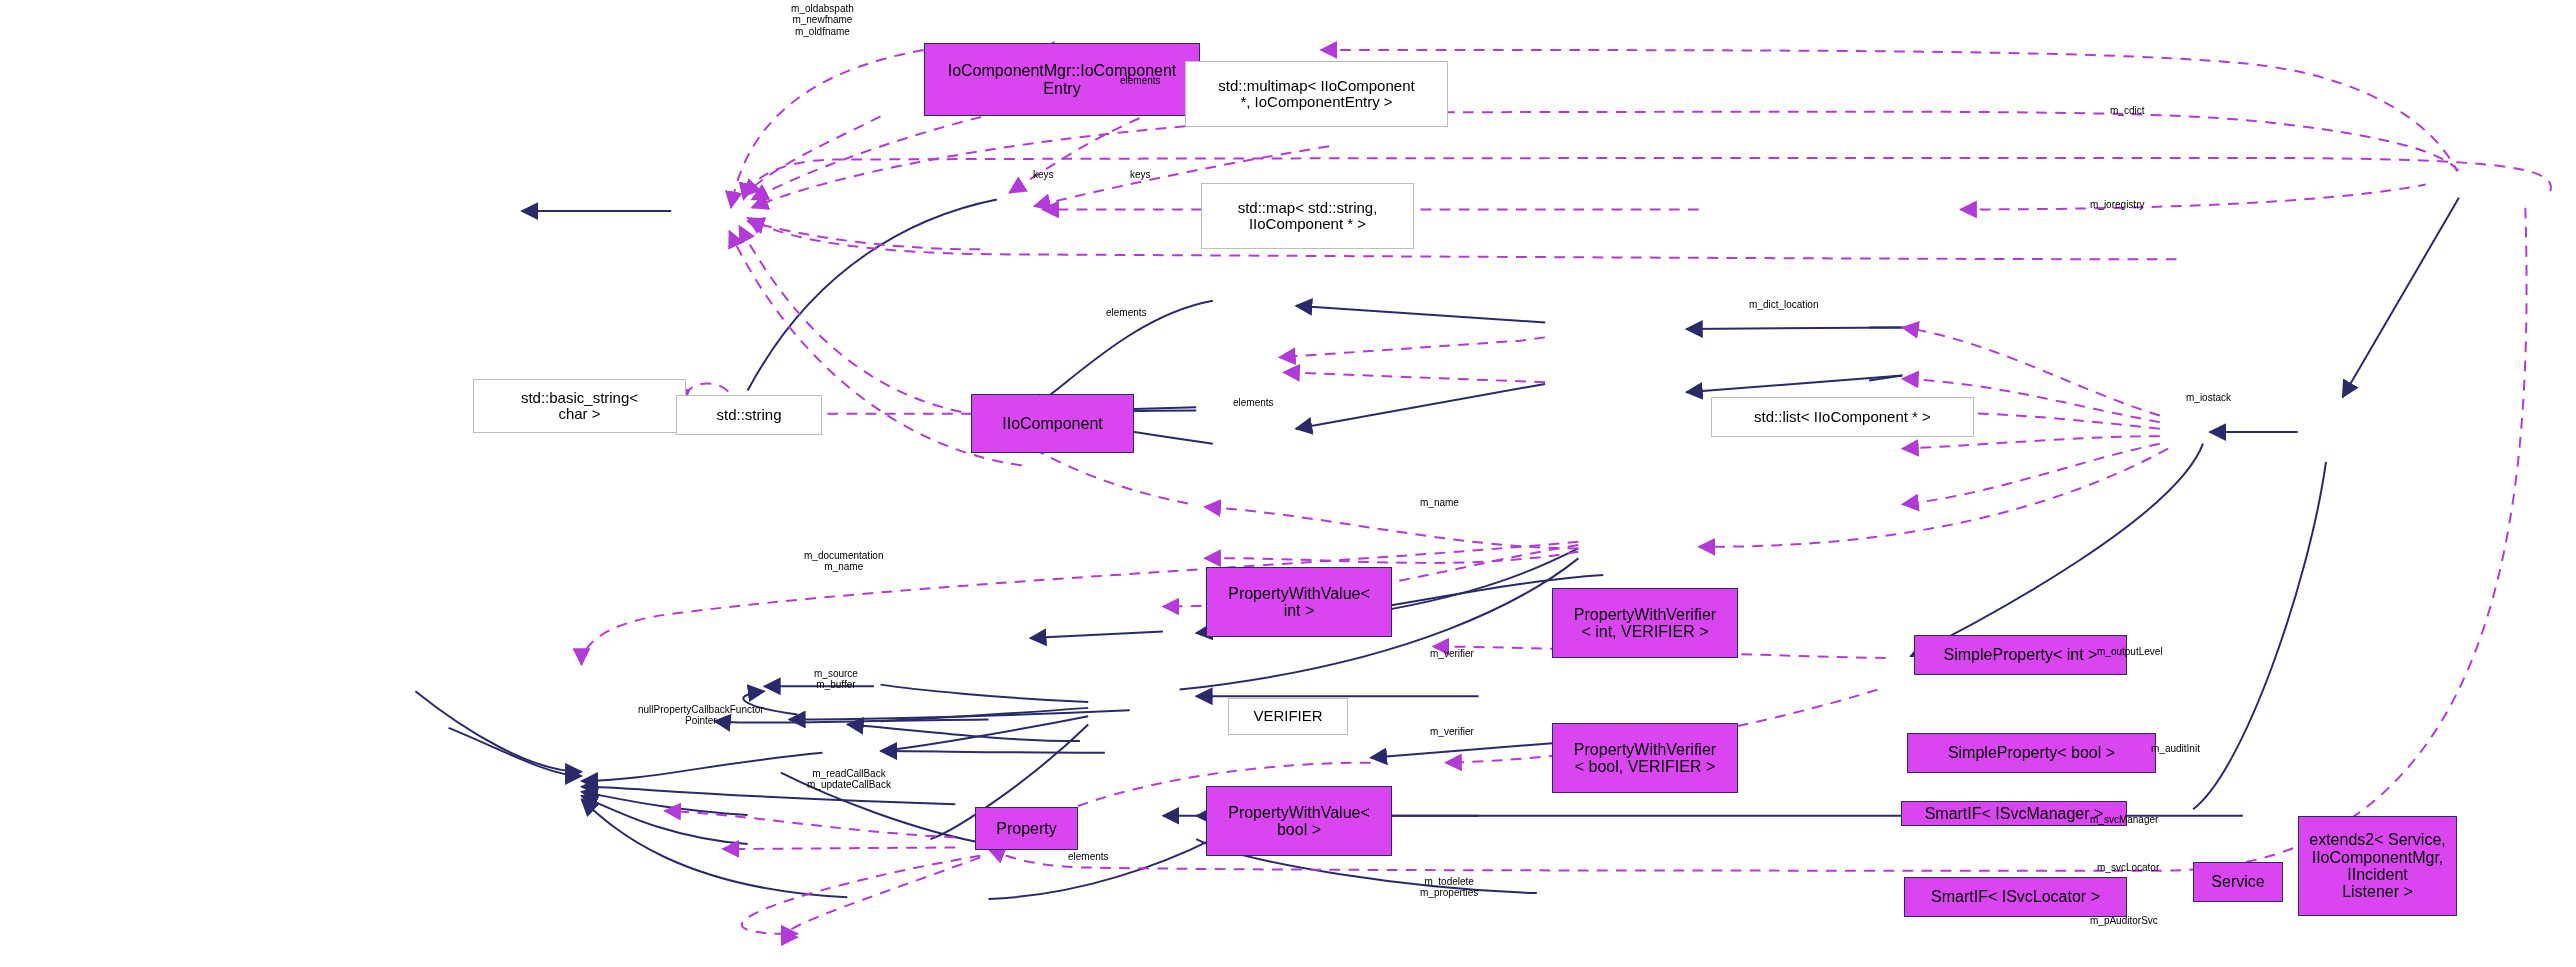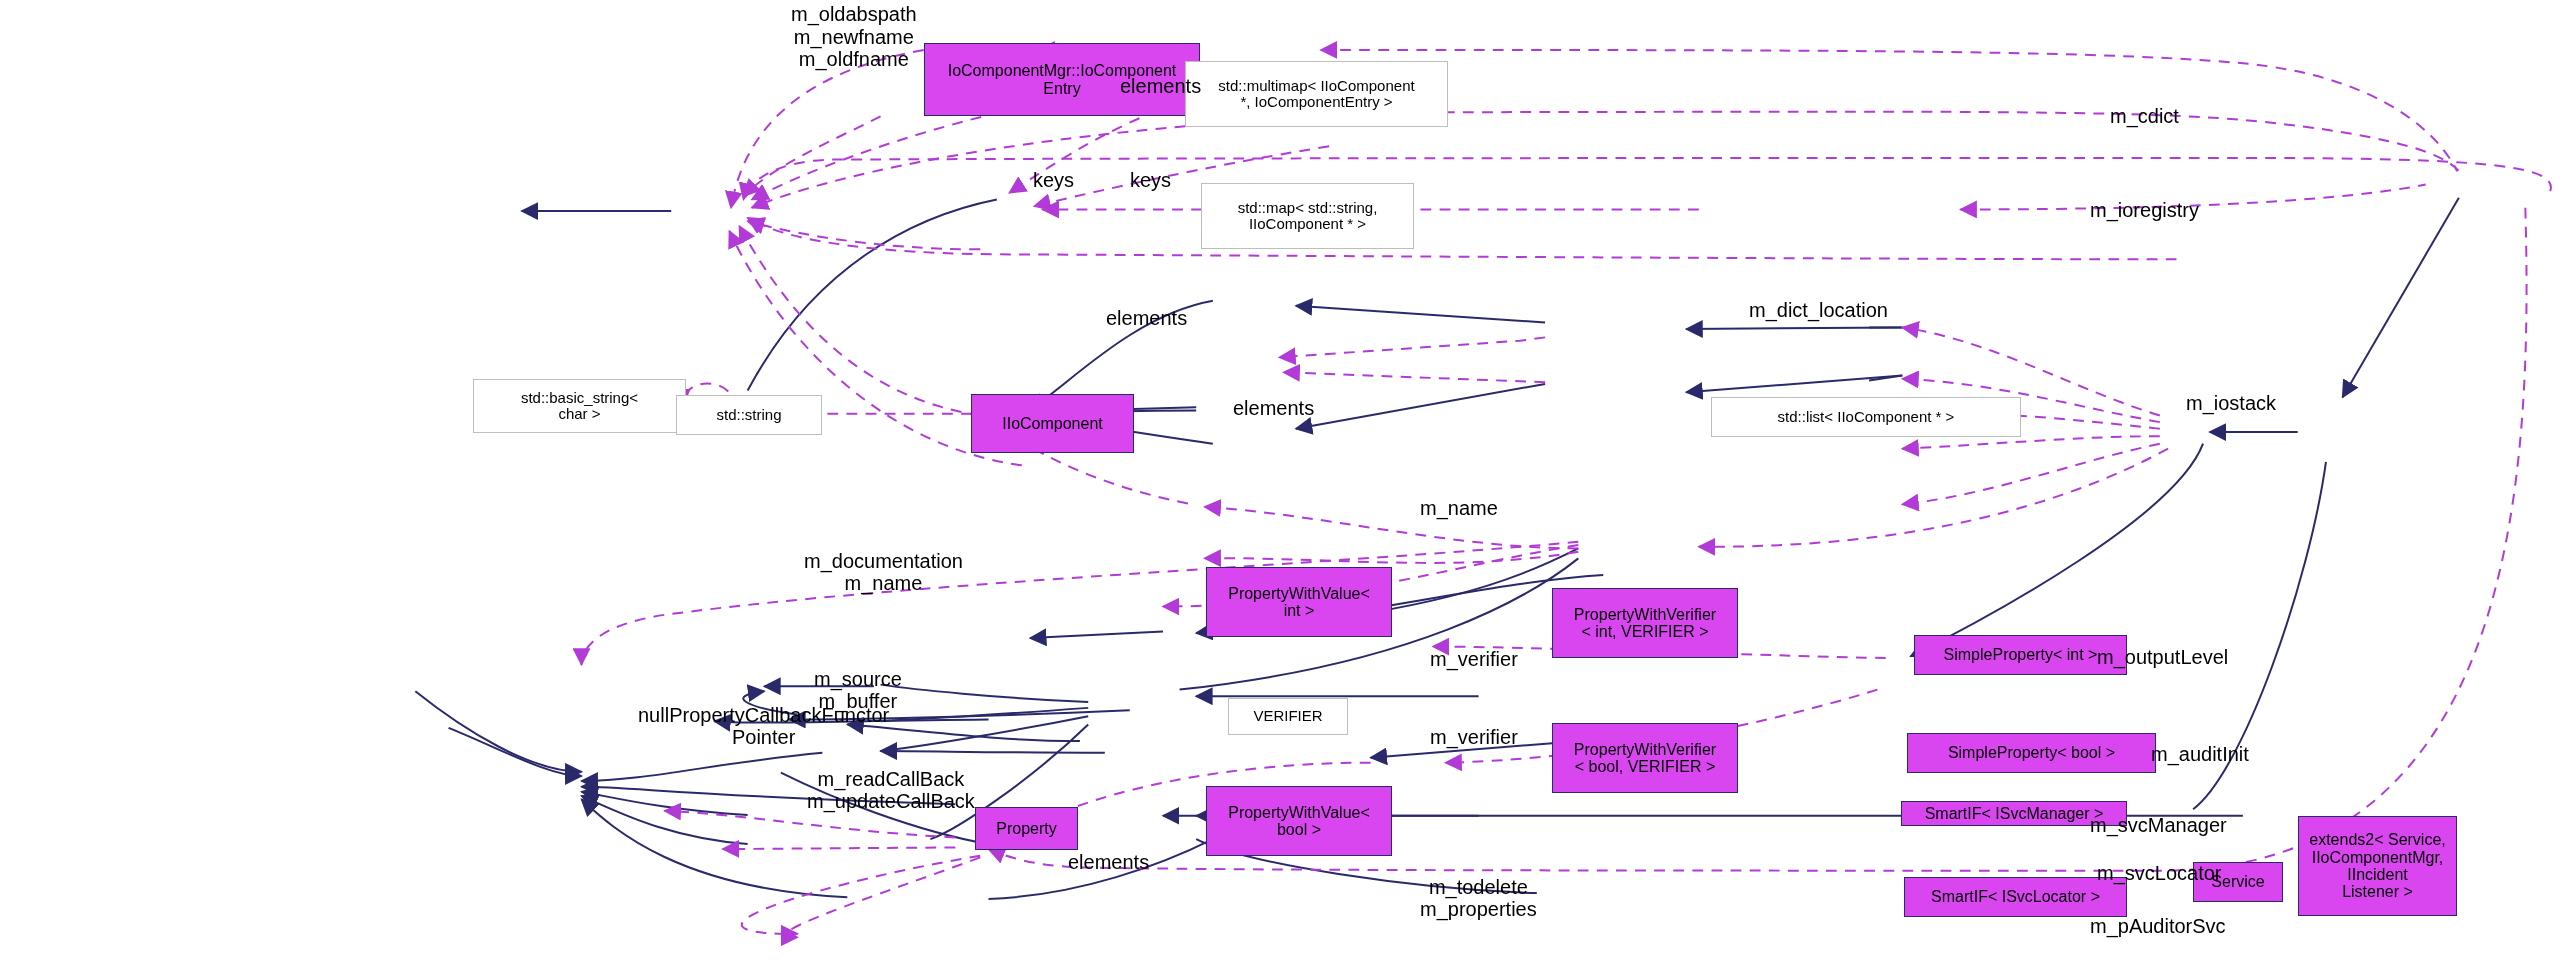--- a/index.html
+++ b/index.html
@@ -17,21 +17,21 @@
     background:#ffffff;
     white-space:pre-line;
     padding:0.8px 3.3px;
   }
   
   .node.cls{border:1.7px solid #2a2a6a;background:#d946ef;}
   
   .node.ext{border:0.8px solid #bdbdbd;background:#ffffff;font-size:15px;}
   .edge-label{
     position:absolute;
-    font-size:20px;
+    font-size:10px;
     color:#000;
     white-space:pre-line;
     text-align:center;
     line-height:1.12;
     background:transparent;
   }
 </style>
 </head>
 <body>
 
@@ -199,21 +199,21 @@
 <div class="node ext" style="left: 473px; top: 379px; width: 213px; height: 54px;">std::basic_string&lt;
 char &gt;</div>
     <div class="node ext" style="left: 676px; top: 395px; width: 146px; height: 40px;">std::string</div>
     <div class="node cls" style="left: 924px; top: 43px; width: 276px; height: 73px;">IoComponentMgr::IoComponent
 Entry</div>
     <div class="node ext" style="left: 1185px; top: 61px; width: 263px; height: 66px;">std::multimap&lt; IIoComponent
 *, IoComponentEntry &gt;</div>
     <div class="node ext" style="left: 1201px; top: 183px; width: 213px; height: 66px;">std::map&lt; std::string,
 IIoComponent * &gt;</div>
     <div class="node cls" style="left: 959px; top: 394px; width: 163px; height: 59px; margin-left: 12px;">IIoComponent</div>
-    <div class="node ext" style="left: 1711px; top: 397px; width: 310px; height: 40px;">std::list&lt; IIoComponent * &gt;</div>
+    <div class="node ext" style="left: 1711px; top: 397px; width: 263px; height: 40px;">std::list&lt; IIoComponent * &gt;</div>
     <div class="node cls" style="left: 975px; top: 807px; width: 103px; height: 43px;">Property</div>
     <div class="node cls" style="left: 1206px; top: 567px; width: 186px; height: 70px;">PropertyWithValue&lt;
 int &gt;</div>
     <div class="node ext" style="left: 1228px; top: 698px; width: 120px; height: 37px;">VERIFIER</div>
     <div class="node cls" style="left: 1206px; top: 786px; width: 186px; height: 70px;">PropertyWithValue&lt;
 bool &gt;</div>
     <div class="node cls" style="left: 1552px; top: 588px; width: 186px; height: 70px;">PropertyWithVerifier
 &lt; int, VERIFIER &gt;</div>
     <div class="node cls" style="left: 1552px; top: 723px; width: 186px; height: 70px;">PropertyWithVerifier
 &lt; bool, VERIFIER &gt;</div>

